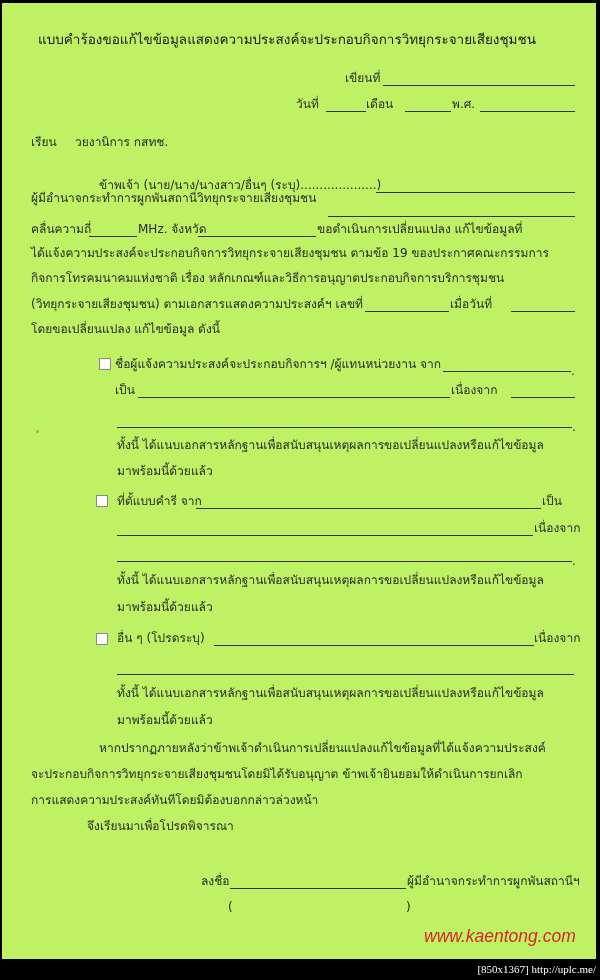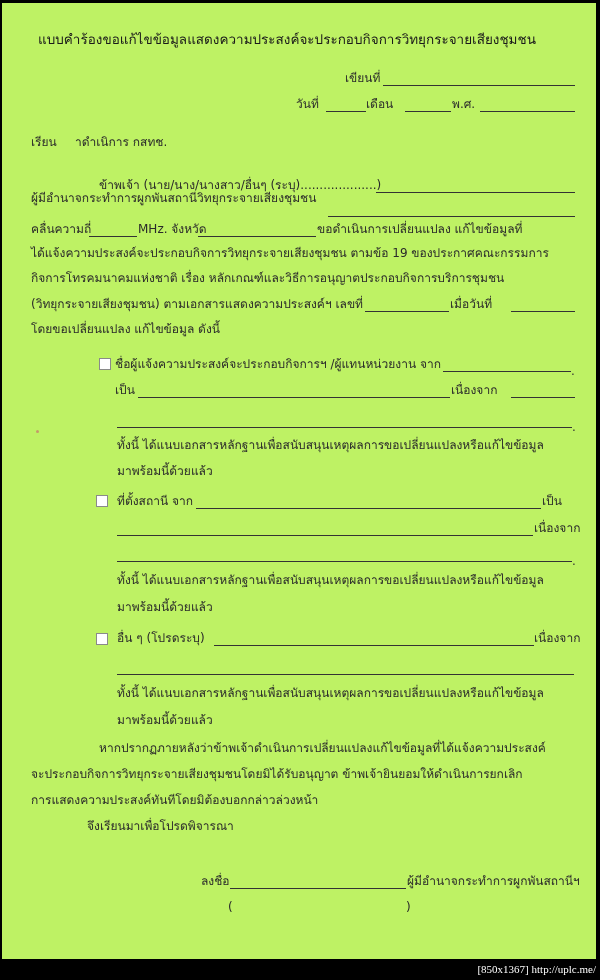--- a/index.html
+++ b/index.html
@@ -40,21 +40,21 @@
   <div class="u" style="left:381px; top:82px; width:192px;"></div>
 
   <div class="ln" style="left:294px; top:92px;">วันที่</div>
   <div class="u" style="left:324px; top:108px; width:40px;"></div>
   <div class="ln" style="left:364px; top:92px;">เดือน</div>
   <div class="u" style="left:403px; top:108px; width:46px;"></div>
   <div class="ln" style="left:450px; top:92px;">พ.ศ.</div>
   <div class="u" style="left:478px; top:108px; width:95px;"></div>
 
   <div class="ln" style="left:29px; top:130px;">เรียน</div>
-  <div class="ln" style="left:73px; top:130px;">าดำเนิการ กสทช.</div>
+  <div class="ln" style="left:73px; top:130px;">วยงานิการ กสทช.</div>
 
   <div class="ln" style="left:97px; top:173px;">ข้าพเจ้า (นาย/นาง/นางสาว/อื่นๆ (ระบุ)....................)</div>
   <div class="u" style="left:374px; top:189px; width:199px;"></div>
 
   <div class="ln" style="left:29px; top:186px;">ผู้มีอำนาจกระทำการผูกพันสถานีวิทยุกระจายเสียงชุมชน</div>
   <div class="u" style="left:326px; top:213px; width:247px;"></div>
 
   <div class="ln" style="left:29px; top:217px;">คลื่นความถี่</div>
   <div class="u" style="left:87px; top:233px; width:48px;"></div>
   <div class="ln" style="left:136px; top:217px;">MHz. จังหวัด</div>
@@ -81,21 +81,21 @@
   <div class="ln" style="left:449px; top:378px;">เนื่องจาก</div>
   <div class="u" style="left:509px; top:394px; width:64px;"></div>
 
   <div class="u" style="left:115px; top:424px; width:455px;"></div>
   <div class="dot" style="left:570px; top:418px;">.</div>
 
   <div class="ln" style="left:115px; top:433px;">ทั้งนี้ ได้แนบเอกสารหลักฐานเพื่อสนับสนุนเหตุผลการขอเปลี่ยนแปลงหรือแก้ไขข้อมูล</div>
   <div class="ln" style="left:115px; top:459px;">มาพร้อมนี้ด้วยแล้ว</div>
 
   <div class="cb" style="left:94px; top:492px;"></div>
-  <div class="ln" style="left:115px; top:489px;">ที่ตั้งสถานี จาก</div>
+  <div class="ln" style="left:115px; top:489px;">ที่ตั้แบบคำรี จาก</div>
   <div class="u" style="left:194px; top:505px; width:345px;"></div>
   <div class="ln" style="left:540px; top:489px;">เป็น</div>
 
   <div class="u" style="left:115px; top:532px; width:416px;"></div>
   <div class="ln" style="left:532px; top:516px;">เนื่องจาก</div>
 
   <div class="u" style="left:115px; top:558px; width:455px;"></div>
   <div class="dot" style="left:570px; top:552px;">.</div>
 
   <div class="ln" style="left:115px; top:568px;">ทั้งนี้ ได้แนบเอกสารหลักฐานเพื่อสนับสนุนเหตุผลการขอเปลี่ยนแปลงหรือแก้ไขข้อมูล</div>
@@ -116,19 +116,20 @@
   <div class="ln" style="left:85px; top:814px;">จึงเรียนมาเพื่อโปรดพิจารณา</div>
 
   <div class="ln" style="left:29px; top:788px;">การแสดงความประสงค์ทันทีโดยมิต้องบอกกล่าวล่วงหน้า</div>
 
   <div class="ln" style="left:199px; top:869px;">ลงชื่อ</div>
   <div class="u" style="left:228px; top:885px; width:176px;"></div>
   <div class="ln" style="left:405px; top:869px;">ผู้มีอำนาจกระทำการผูกพันสถานีฯ</div>
   <div class="ln" style="left:226px; top:895px;">(</div>
   <div class="ln" style="left:404px; top:895px;">)</div>
 
+  <div class="watermark">www.kaentong.com</div>
 
   <div class="speck"></div>
 </div>
 
 <div class="footer">
   <div class="footer-text">[850x1367] http://uplc.me/</div>
 </div>
 
 </body></html>

